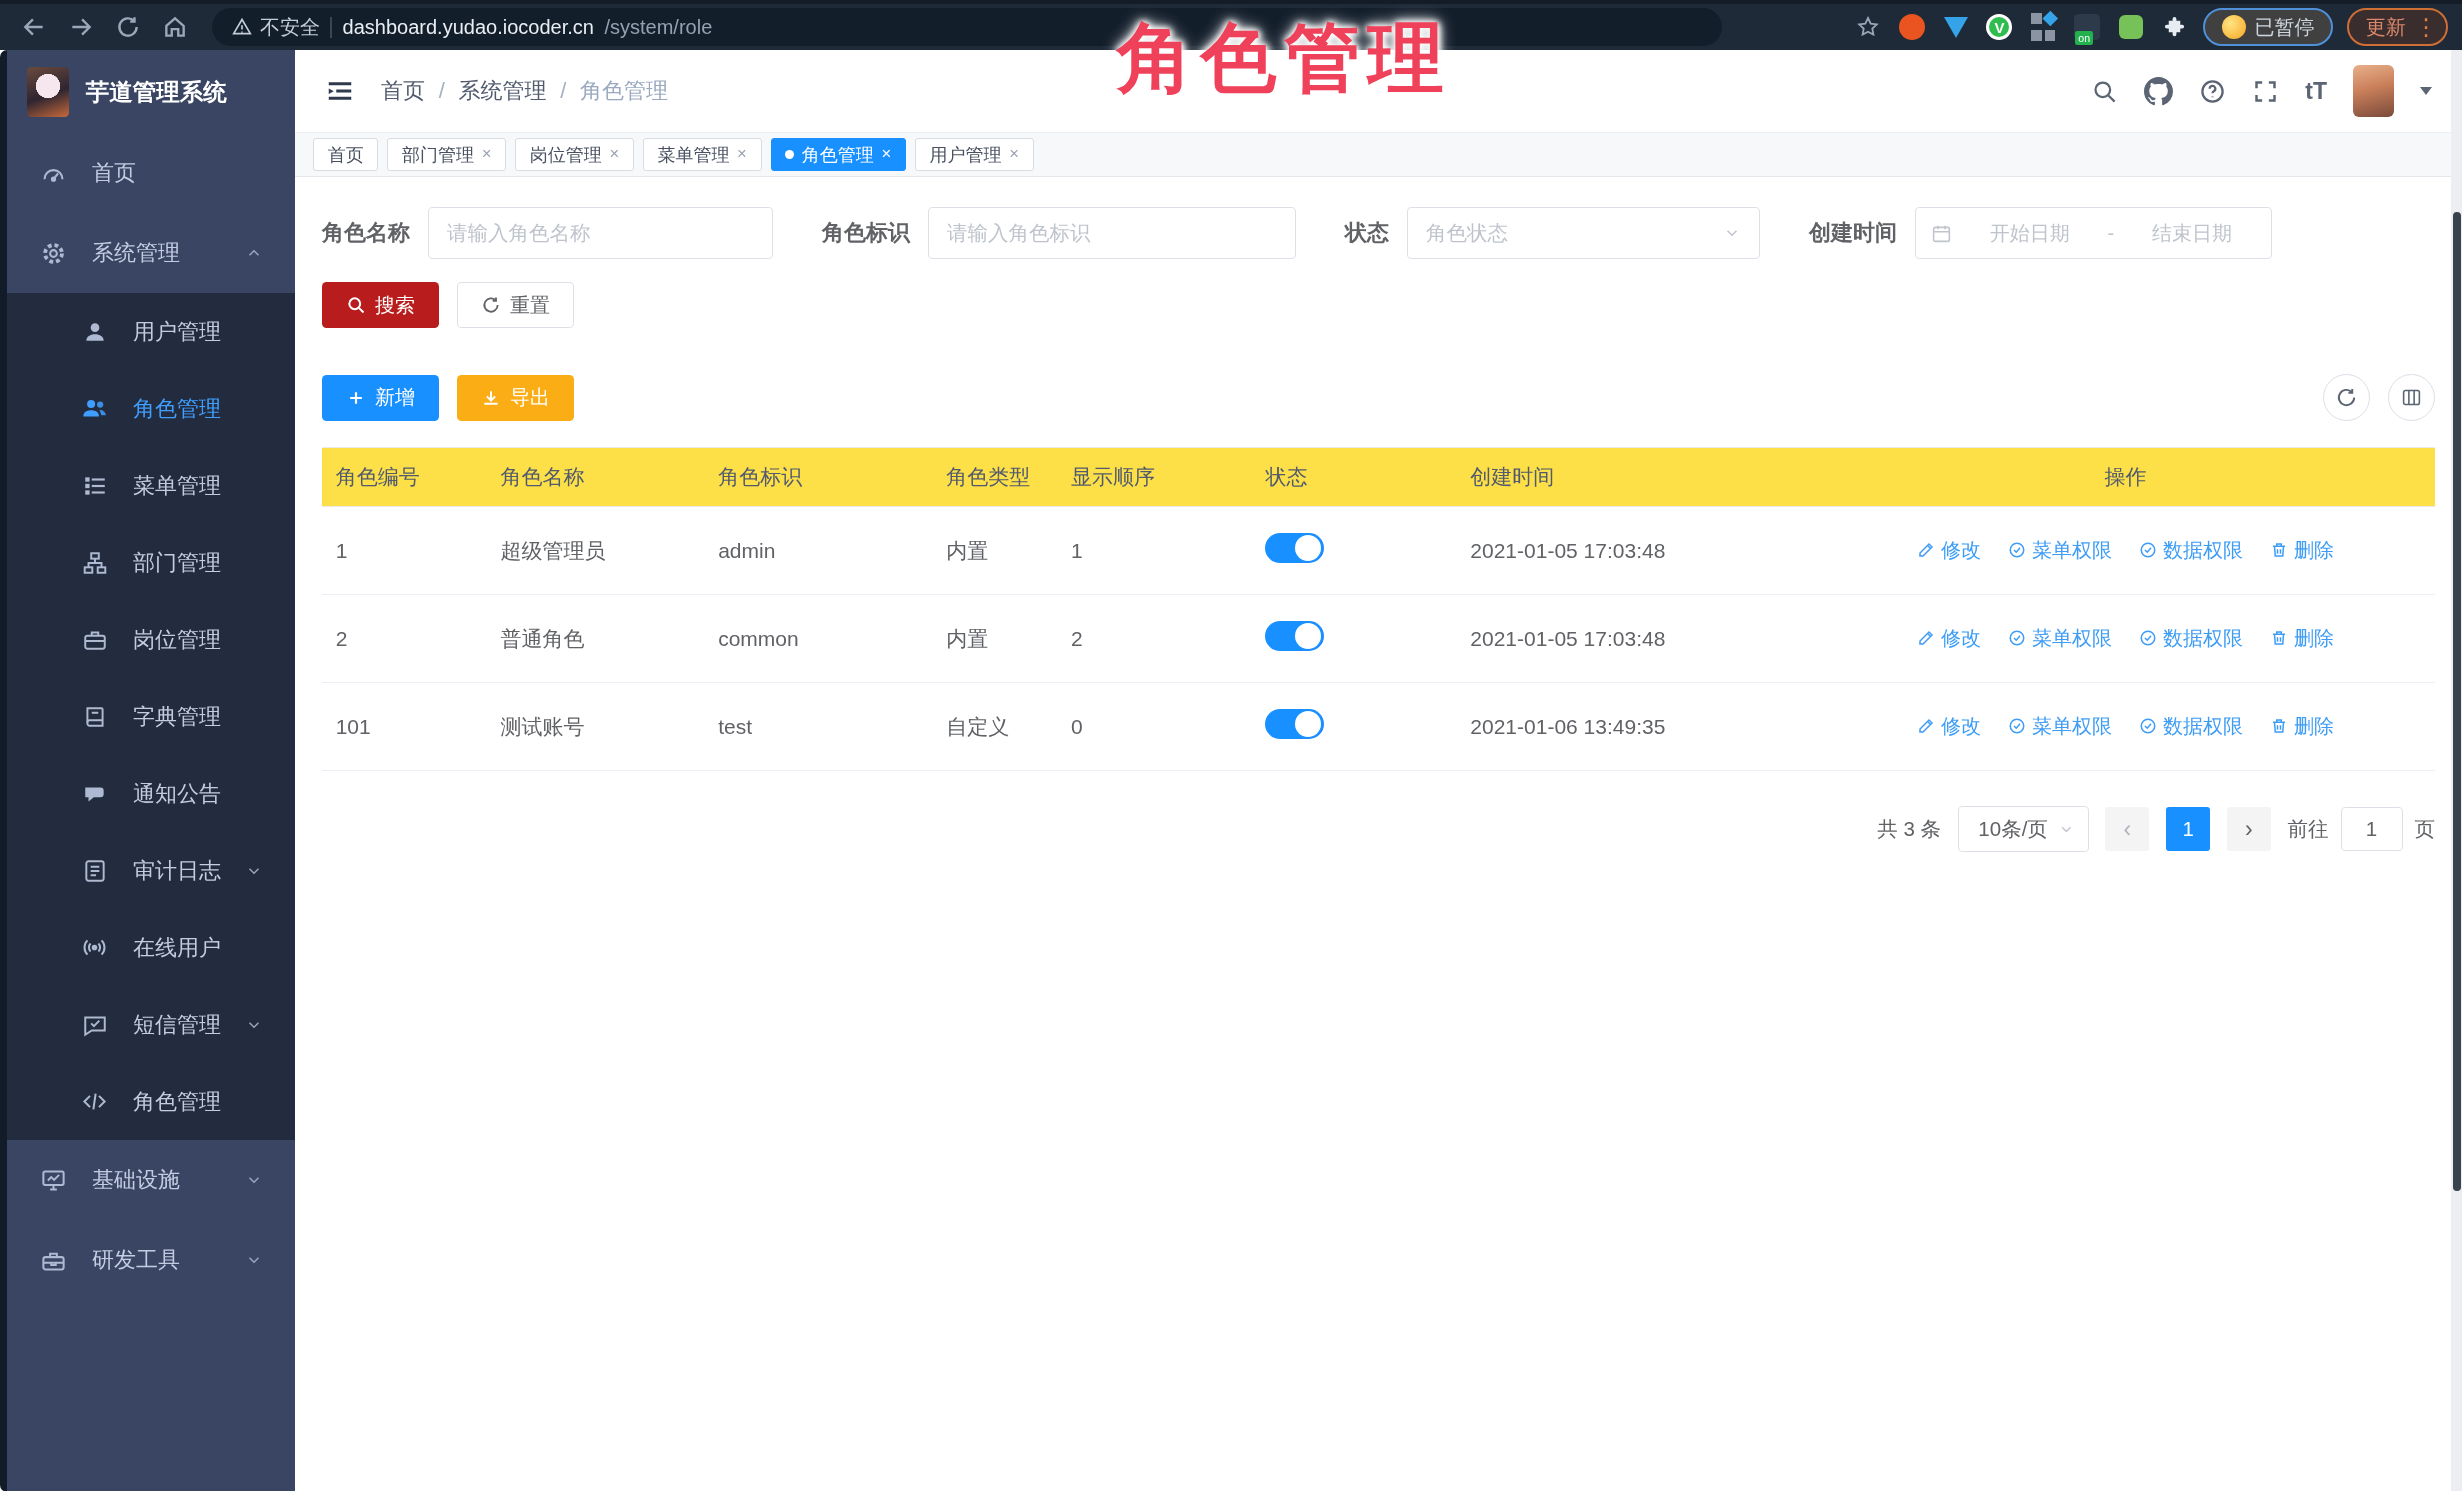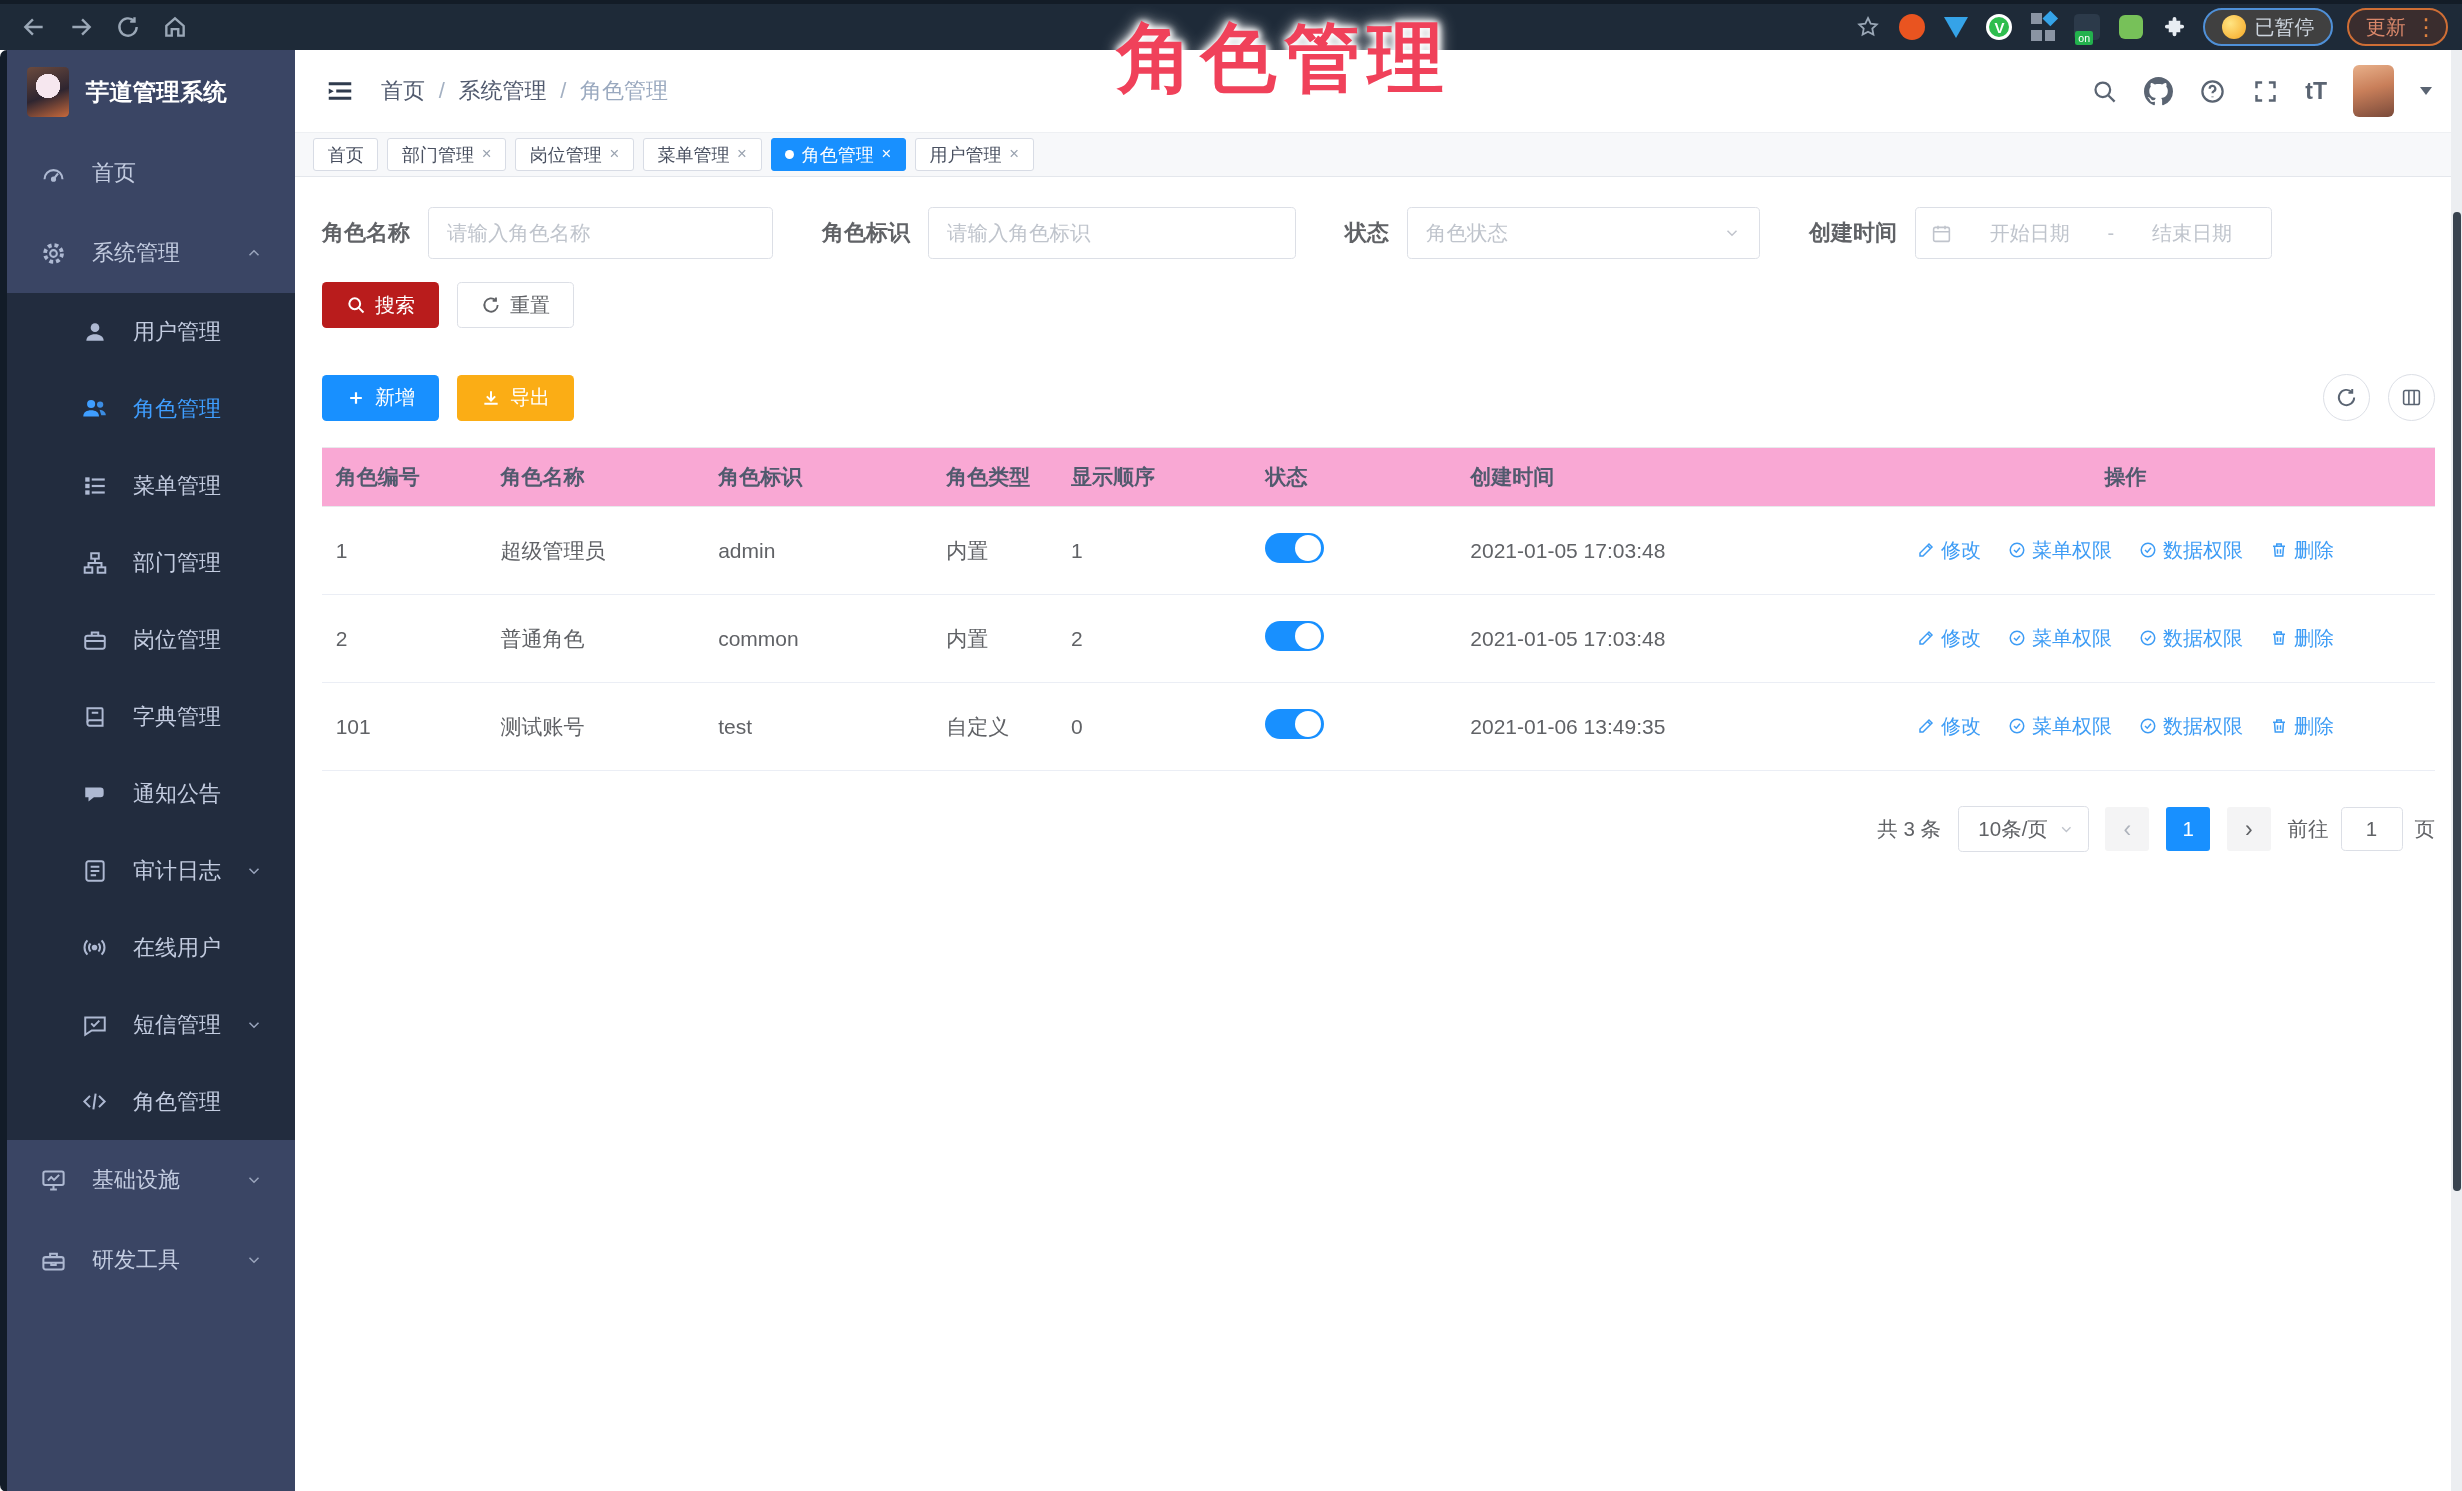--- a/index.html
+++ b/index.html
@@ -90,21 +90,21 @@
   .btn-search { background:#b91c1c; color:#fff; }
   .btn-reset { background:#fff; color:#606266; border-color:#dcdfe6; }
   .btn-add { background:#1890ff; color:#fff; }
   .btn-export { background:#fbad15; color:#fff; }
   .toolrow { margin-top:46px; display:flex; gap:18px; align-items:center; }
   .toolrow .rightbtns { margin-left:auto; display:flex; gap:18px; }
   .circ { width:47px; height:47px; border-radius:50%; border:0.8px solid #dcdfe6; background:#fff; display:flex; align-items:center; justify-content:center; color:#5a6472; cursor:pointer; }
 
   
   table.grid { width:100%; border-collapse:collapse; margin-top:26px; table-layout:fixed; }
-  .grid th { background:#f9a8d4; color:#515a6e; font-size:21px; font-weight:bold; text-align:left; padding:15px 13.7px; border-top:0.8px solid #e8eaec; border-bottom:0.8px solid #e8eaec; white-space:nowrap; }
+  .grid th { background:#fde047; color:#515a6e; font-size:21px; font-weight:normal; text-align:left; padding:15px 13.7px; border-top:0.8px solid #e8eaec; border-bottom:0.8px solid #e8eaec; white-space:nowrap; }
   .grid td { font-size:21px; color:#606266; padding:26px 13.7px; border-bottom:0.8px solid #ebeef5; white-space:nowrap; }
   .grid th.ops, .grid td.ops { text-align:center; }
   .switch { width:59px; height:30px; border-radius:15px; background:#1890ff; position:relative; display:inline-block; cursor:pointer; }
   .switch i { position:absolute; top:2.3px; right:3px; width:26px; height:26px; background:#fff; border-radius:50%; }
   .oplink { color:#3d9cf5; font-size:20px; display:inline-flex; align-items:center; gap:6px; margin:0 10.6px; cursor:pointer; white-space:nowrap; }
 
   
   .pager { display:flex; align-items:center; justify-content:flex-end; gap:16.7px; margin-top:35px; font-size:20.5px; color:#606266; }
   .psize { width:131px; height:46px; border:0.8px solid #dcdfe6; border-radius:4.6px; display:flex; align-items:center; justify-content:center; gap:10.6px; color:#606266; cursor:pointer;padding-left:7px; }
   .pbtn { width:44px; height:44px; border-radius:3px; background:#f4f4f5; display:flex; align-items:center; justify-content:center; font-size:23px; color:#aeb3bc; cursor:pointer; }
@@ -137,20 +137,31 @@
       <svg width="26" height="26" viewBox="0 0 24 24" fill="none" stroke="currentColor" stroke-width="2.2">
         <path d="M20 12a8 8 0 1 1-2.3-5.6M18 3v4h-4"></path>
       </svg>
     </span>
   <span class="navbtn">
       <svg width="26" height="26" viewBox="0 0 24 24" fill="none" stroke="currentColor" stroke-width="2.2">
         <path d="M4 11l8-7 8 7v9h-5v-6h-6v6H4z"></path>
       </svg>
     </span>
 
+  <div class="addr">
+    <span class="warn">
+      <svg width="20" height="20" viewBox="0 0 24 24" fill="none" stroke="currentColor" stroke-width="2">
+          <path d="M12 3L2 20h20L12 3zM12 10v5M12 17.5v1"></path>
+        </svg>
+      <span>不安全</span>
+    </span>
+    <span class="sep"></span>
+    <span class="host">dashboard.yudao.iocoder.cn</span>
+      <span class="path">/system/role</span>
+  </div>
 
   <div class="right">
     <span class="ext">
         <svg width="24" height="24" viewBox="0 0 24 24" fill="none" stroke="#9aa7b6" stroke-width="1.8">
           <path d="M12 3l2.7 5.6 6.1.8-4.5 4.2 1.1 6-5.4-2.9-5.4 2.9 1.1-6L3.2 9.4l6.1-.8z"></path>
         </svg>
       </span>
     <span class="ext">
         <span class="dot-ext ext-orange"></span>
       </span>

